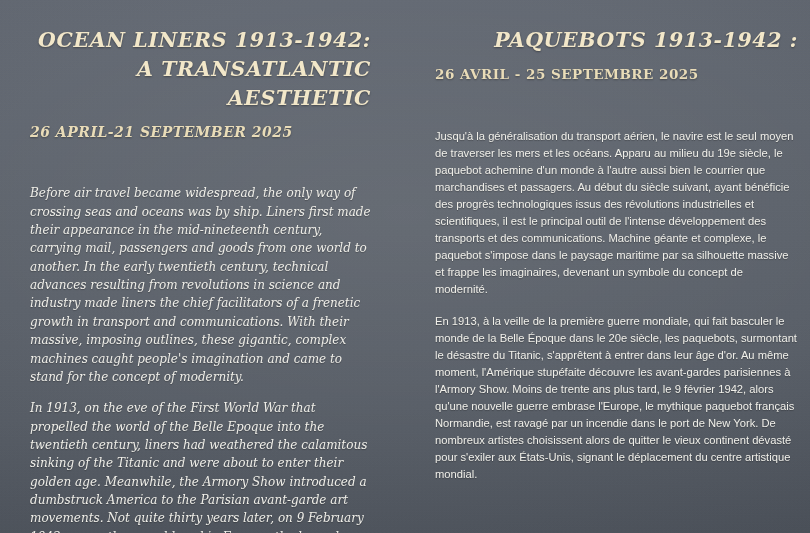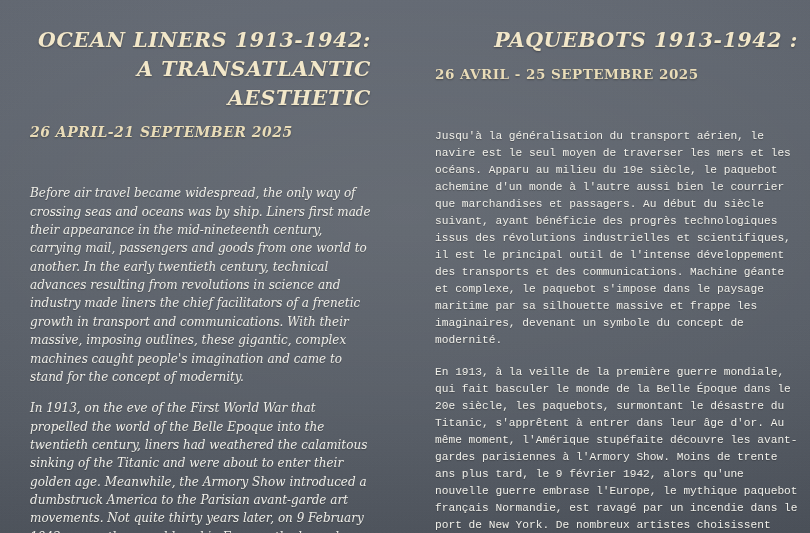--- a/index.html
+++ b/index.html
@@ -81,21 +81,21 @@
   .para {
     font-family: "DejaVu Serif", serif;
     font-style: italic;
     color: #f0efe9;
     font-size: 12px;
     line-height: 1.53;
     margin-bottom: 13px;
     text-shadow: 0 1px 1px rgba(0,0,0,0.28);
   }
   .col-right .para {
-    font-family: Liberation Mono, monospace;
+    font-family: Liberation Sans, sans-serif;
     font-style: normal;
     font-size: 11.2px;
     line-height: 1.52;
     color: #f1f0ea;
     margin-bottom: 15px;
   }
 
   .first-gap { margin-top: 44px; }
   .first-gap-fr { margin-top: 46px; }
 </style>

